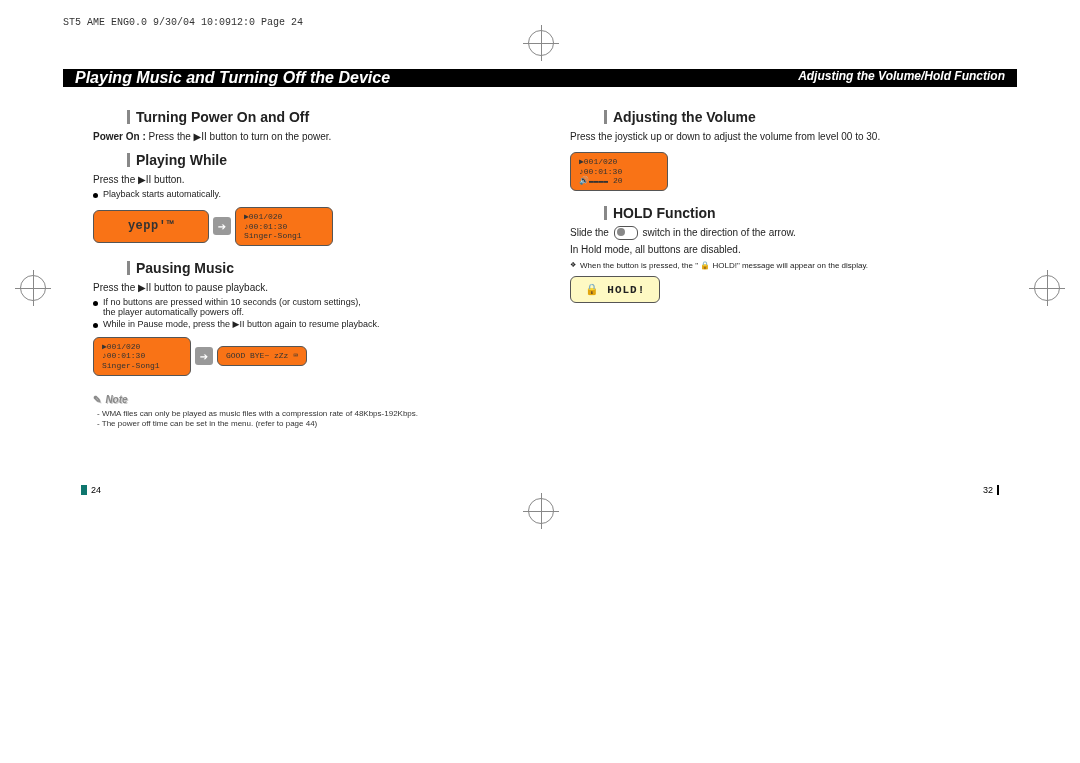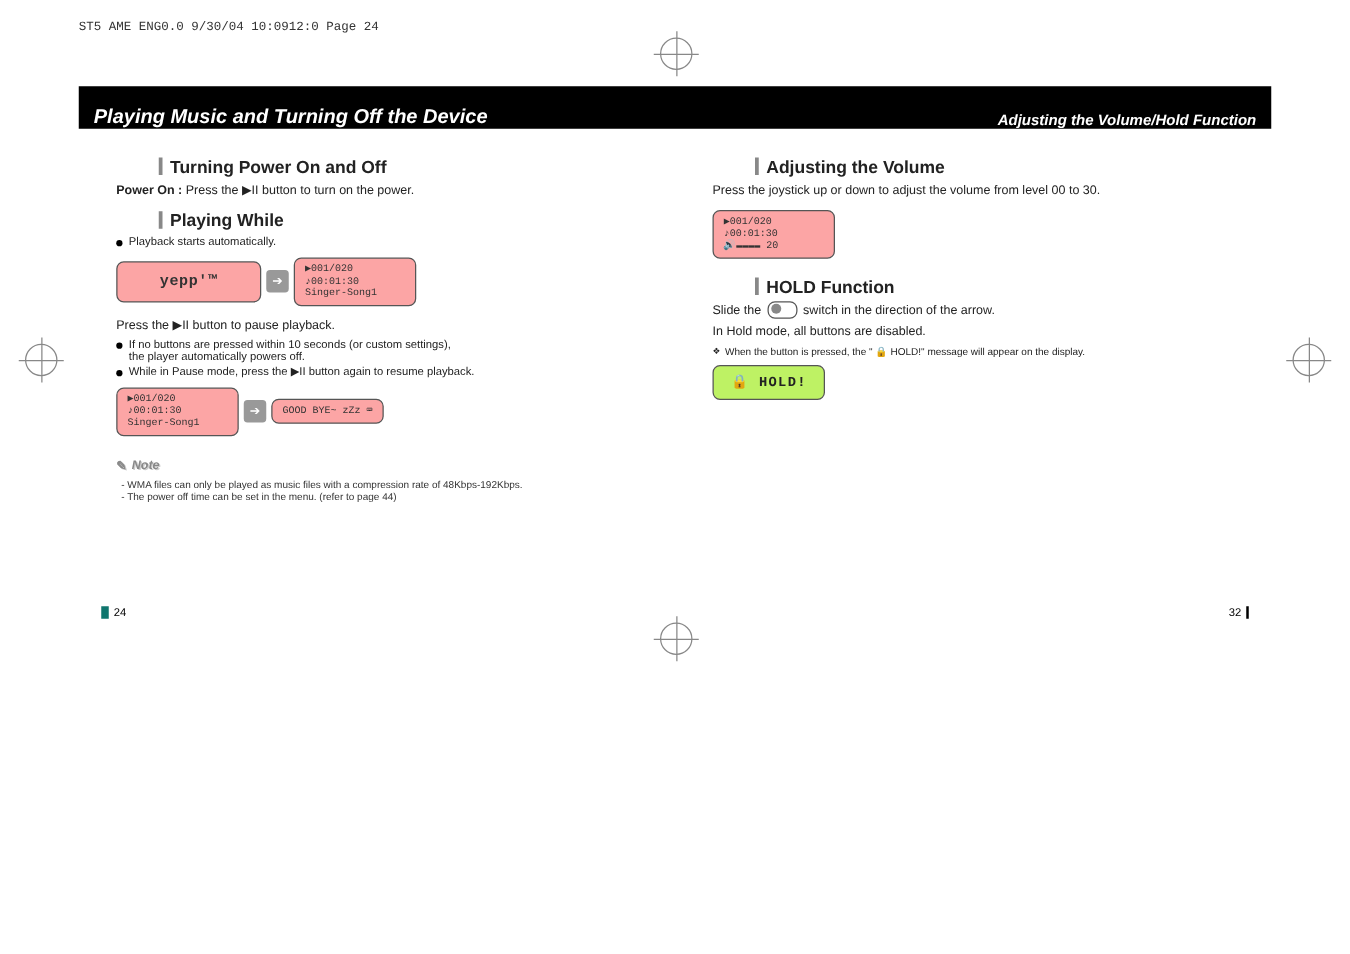--- a/index.html
+++ b/index.html
@@ -38,24 +38,24 @@
   .spread {
     position: absolute;
     left: 63px;
     right: 63px;
     top: 45px;
     bottom: 45px;
   }
   .black-bar {
     background: #000;
     color: #fff;
-    height: 34px;
+    height: 18px;
     display: flex;
     justify-content: space-between;
-    align-items: flex-end;
+    align-items: flex-start;
     padding: 0 12px;
     margin-top: 24px;
   }
   .black-bar .title-left {
     font-size: 16px;
     font-weight: bold;
     font-style: italic;
   }
   .black-bar .title-right {
     font-size: 12px;
@@ -112,21 +112,21 @@
   }
   .screen-mock {
     display: inline-flex;
     align-items: center;
     gap: 4px;
     margin: 6px 0 6px 14px;
   }
   .lcd {
     border: 1.5px solid #555;
     border-radius: 6px;
-    background: #fca5a5;
+    background: #f97316;
     padding: 4px 8px;
     font-family: "Courier New", monospace;
     font-size: 8px;
     line-height: 1.2;
     color: #333;
     display: inline-block;
     min-width: 80px;
   }
   .lcd.logo {
     min-width: 90px;
@@ -199,21 +199,21 @@
     width: 8px;
     height: 8px;
     background: #888;
     border-radius: 50%;
     top: 1px;
     left: 2px;
   }
   .hold-box {
     border: 1.5px solid #555;
     border-radius: 6px;
-    background: #bef264;
+    background: #fef9c3;
     padding: 6px 14px;
     display: inline-flex;
     align-items: center;
     gap: 6px;
     margin: 6px 0 0 14px;
     font-weight: bold;
     font-family: "Courier New", monospace;
     font-size: 11px;
     letter-spacing: 1px;
   }
@@ -257,32 +257,37 @@
           <span>Turning Power On and Off</span>
       </div>
       <div class="body-line">
         <span class="bold">Power On :  </span><span>Press the ▶II  button to turn on the power.</span>
       </div>
 
       <div class="sect-head">
         <span class="bar"></span>
           <span>Playing While</span>
       </div>
+      <div class="body-line">Press the ▶II button.</div>
       <div class="bullet-line">Playback starts automatically.</div>
 
       <div class="screen-mock">
         <span class="lcd logo">yepp'™</span>
         <span class="arrow-box">➔</span>
         <span class="lcd">
           <div>▶001/020</div>
           <div>♪00:01:30</div>
           <div>Singer-Song1</div>
         </span>
       </div>
 
+      <div class="sect-head">
+        <span class="bar"></span>
+          <span>Pausing Music</span>
+      </div>
       <div class="body-line">Press the ▶II  button to pause playback.</div>
       <div class="bullet-line">
         <span>If no buttons are pressed within 10 seconds (or custom settings),</span><br>
         <span>the player automatically powers off.</span>
       </div>
       <div class="bullet-line">While in Pause mode, press the ▶II button again to resume playback.</div>
 
       <div class="screen-mock">
         <span class="lcd">
           <div>▶001/020</div>

